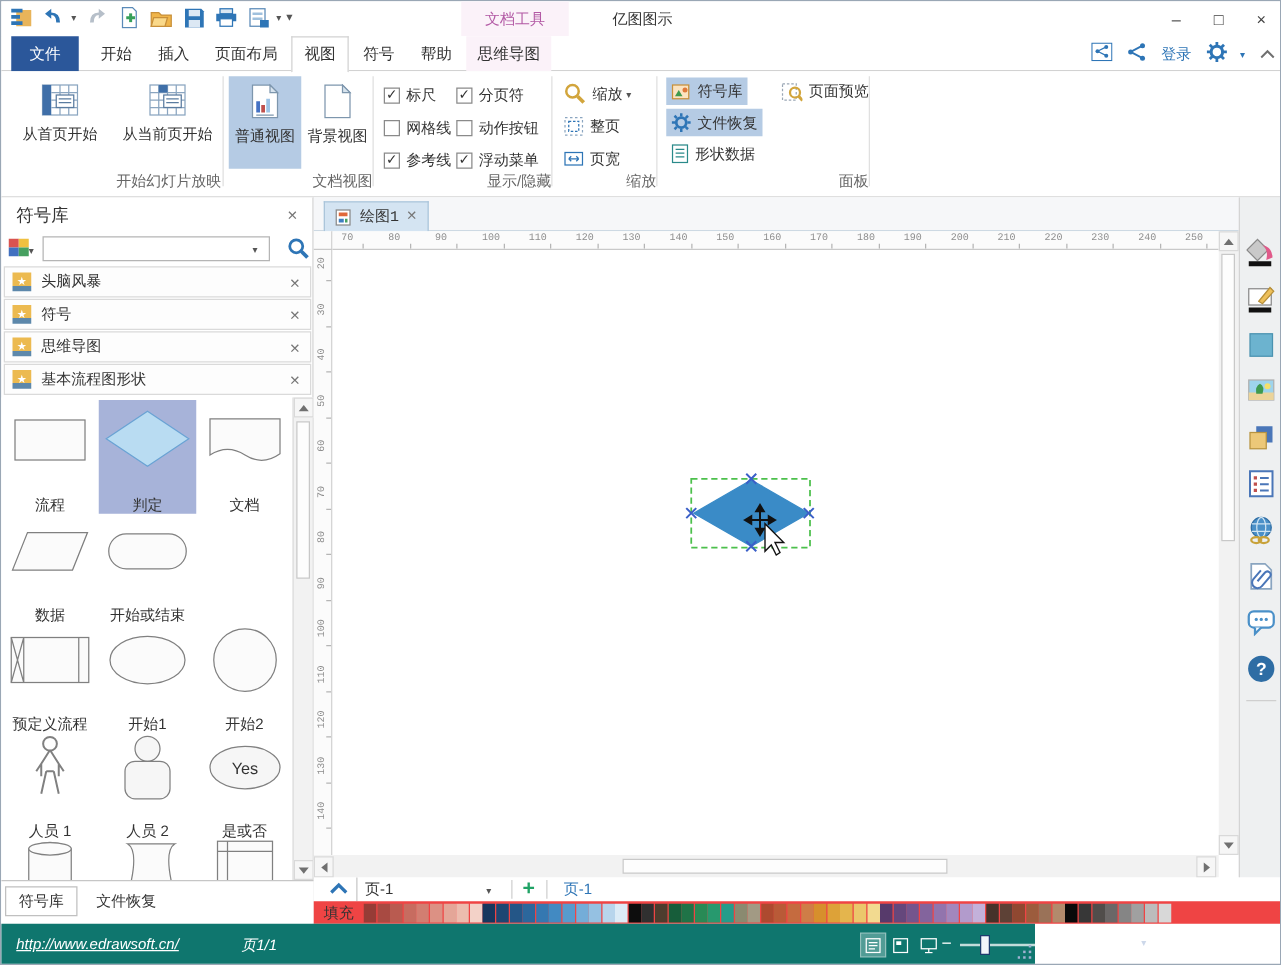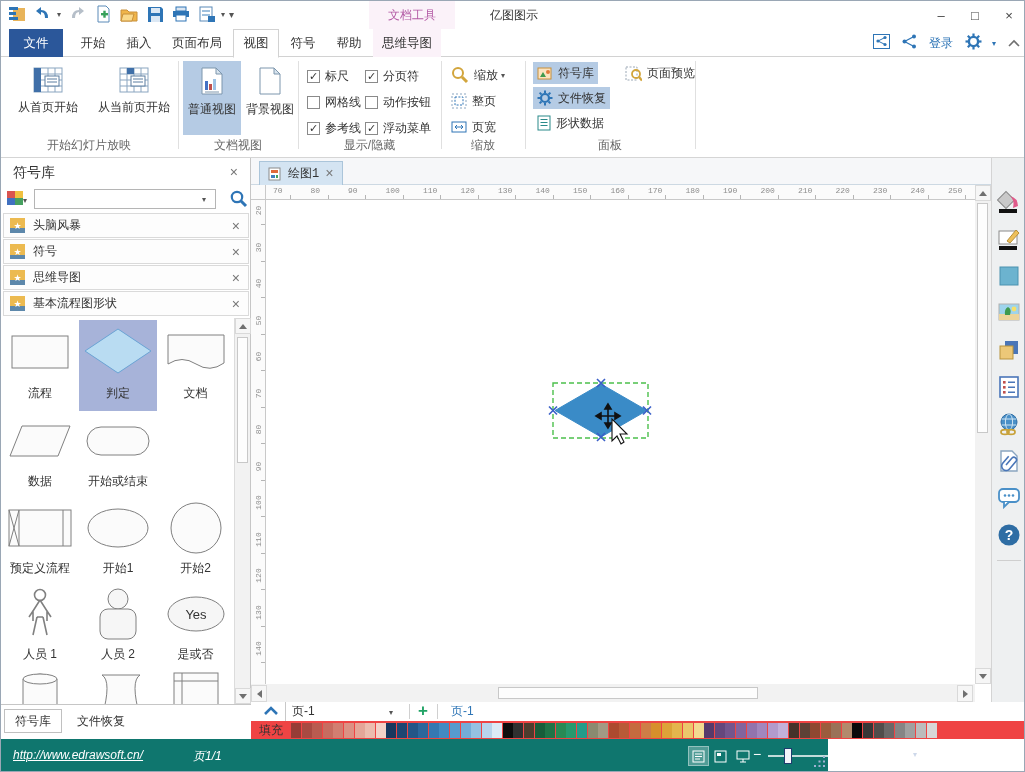--- a/index.html
+++ b/index.html
@@ -19,41 +19,41 @@
   
   .tabrow{position:absolute;left:0;top:28px;width:1025px;height:28px;background:#fff;border-bottom:1px solid #d2d2d2;box-sizing:border-box;}
   .mtab{position:absolute;top:0;height:28px;display:flex;align-items:center;justify-content:center;color:#333;font-size:12.5px;}
   .mtab.file{background:#2b579a;color:#fff;}
   .mtab.active{background:#fff;border:1px solid #d2d2d2;border-bottom:1px solid #fff;height:29px;box-sizing:border-box;z-index:2;}
   .mtab.context{background:#fbf2f9;}
   .tr-right{position:absolute;right:6px;top:0;height:28px;display:flex;align-items:center;gap:12px;color:#2e75b6;}
   
   .ribbon{position:absolute;left:0;top:56px;width:1025px;height:101px;background:#fff;border-bottom:1px solid #d5d5d5;box-sizing:border-box;}
   .vsep{position:absolute;top:4px;height:88px;width:1px;background:#e0e0e0;}
-  .glabel{position:absolute;bottom:3px;left:0;right:0;text-align:center;color:#666;font-size:12px;}
+  .glabel{position:absolute;bottom:3px;left:0;right:0;text-align:right;color:#666;font-size:12px;}
   .bigbtn{position:absolute;top:4px;display:flex;flex-direction:column;align-items:center;justify-content:flex-start;gap:6px;padding-top:6px;box-sizing:border-box;height:74px;}
   .bigbtn.sel{background:#b5cbe4;}
   .smallitem{position:absolute;display:flex;align-items:center;gap:5px;height:22px;padding:0 4px;}
   .smallitem.sel{background:#b5cbe4;}
   .cbrow{position:absolute;display:flex;align-items:center;gap:5px;height:16px;}
   .cbbox{width:13px;height:13px;border:1px solid #8a8a8a;background:#fff;box-sizing:border-box;
          display:flex;align-items:center;justify-content:center;font-size:11px;color:#333;line-height:1;}
   
   .leftpanel{position:absolute;left:0;top:157px;width:250px;height:581px;background:#fff;border-right:1px solid #c6c6c6;box-sizing:border-box;}
   .lp-title{position:absolute;left:12px;top:6px;font-size:14px;color:#333;}
   .xbtn{color:#777;font-size:14px;line-height:1;}
   .lp-search-input{position:absolute;left:33px;top:31px;width:182px;height:20px;border:1px solid #b5b5b5;box-sizing:border-box;font-size:12px;padding:0 14px 0 4px;outline:none;}
   .catbar{position:absolute;left:2px;width:246px;height:25px;border:1px solid #dadada;background:#fdfdfd;box-sizing:border-box;display:flex;align-items:center;}
   .staricon{width:15px;height:15px;background:linear-gradient(#ecba50 70%,#5d88ab 70%);display:flex;align-items:center;justify-content:center;color:#fff;font-size:9px;margin-left:6px;}
   .catlabel{margin-left:8px;color:#333;}
   .catx{margin-left:auto;margin-right:8px;}
   .shapes{position:absolute;left:0;top:160px;width:233px;height:386px;overflow:hidden;background:#fff;}
   .cell{position:absolute;display:flex;flex-direction:column;align-items:center;}
   .cell .shp{flex:0 0 auto;display:flex;align-items:center;justify-content:center;text-decoration:underline;}
-  .cell .lbl{margin-top:4px;font-size:12px;color:#333;}
+  .cell .lbl{margin-top:15px;font-size:12px;color:#333;}
   .cell.sel{background:#a7b3d9;}
   .lscroll{position:absolute;left:233px;top:160px;width:16px;height:386px;background:#f2f2f2;border-left:1px solid #dcdcdc;box-sizing:border-box;}
   .sbtn{position:absolute;left:0;width:16px;height:16px;background:#f6f6f6;border:1px solid #d9d9d9;box-sizing:border-box;display:flex;align-items:center;justify-content:center;}
   .tri-up{width:0;height:0;border-left:4px solid transparent;border-right:4px solid transparent;border-bottom:5px solid #707070;}
   .tri-down{width:0;height:0;border-left:4px solid transparent;border-right:4px solid transparent;border-top:5px solid #707070;}
   .tri-left{width:0;height:0;border-top:4px solid transparent;border-bottom:4px solid transparent;border-right:5px solid #707070;}
   .tri-right{width:0;height:0;border-top:4px solid transparent;border-bottom:4px solid transparent;border-left:5px solid #707070;}
   .sthumb{position:absolute;left:2px;width:11px;background:#fdfdfd;border:1px solid #c8c8c8;box-sizing:border-box;}
   .lp-tabs{position:absolute;left:0;top:546px;width:250px;height:35px;background:#fff;border-top:1px solid #c6c6c6;box-sizing:border-box;}
   .lp-tab{position:absolute;top:4px;height:24px;display:flex;align-items:center;padding:0 10px;font-size:12px;color:#333;}

